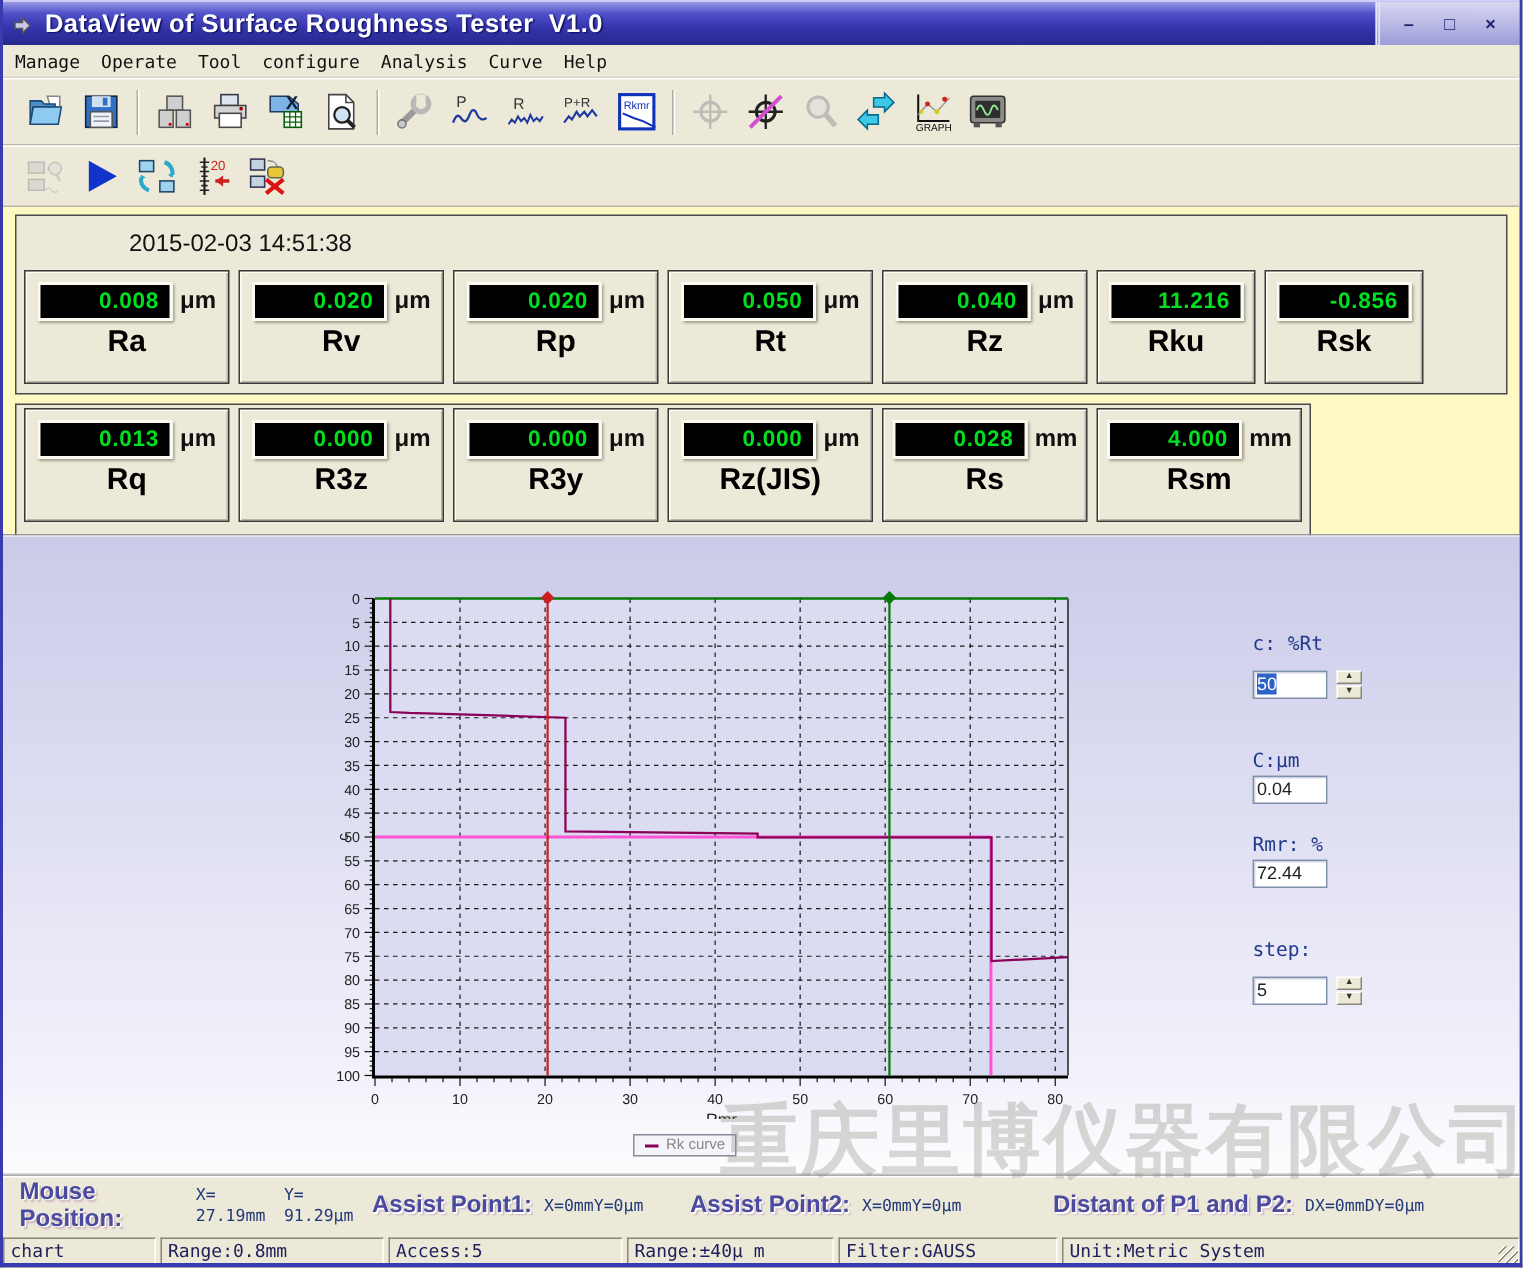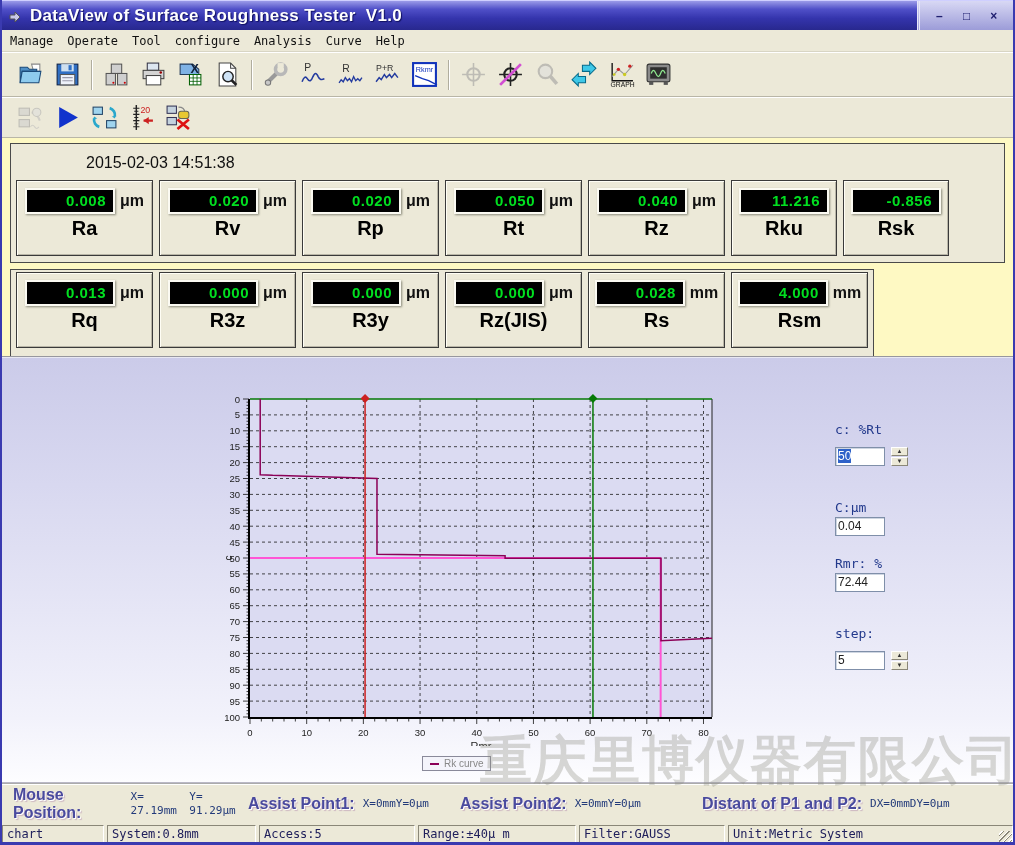--- a/index.html
+++ b/index.html
@@ -73,21 +73,21 @@
   .igroup{display:flex;align-items:center;gap:8px;}
   .ilabel{font-size:16px;font-weight:bold;color:#4a4a9e;
     text-shadow:1px 1px 0 #ffffff,2px 2px 1px rgba(160,110,160,.4);}
   .ivals{display:flex;}
   .ival{font-family:"DejaVu Sans Mono",monospace;font-size:11px;line-height:14px;color:#223a7a;}
   .gw1{width:235px;}.gw2{width:212px;}.gw3{width:242px;}.gw4{width:300px;}
   
   .statusbar{height:22px;background:#ece9d8;display:flex;align-items:stretch;padding-top:2px;gap:3px;position:relative;}
   .scell{border:1px solid;border-color:#8a8778 #fff #fff #8a8778;font-family:"DejaVu Sans Mono",monospace;
     font-size:12px;color:#20205c;padding:1px 0 0 4px;white-space:nowrap;overflow:hidden;}
-  .sc1{width:102px;}.sc2{width:149px;}.sc3{width:156px;}.sc4{width:158px;}.sc5{width:146px;}.sc6{flex:1;}
+  .sc1{width:102px;}.sc2{width:149px;}.sc3{width:156px;}.sc4{width:138px;}.sc5{width:146px;}.sc6{flex:1;}
   .grip{position:absolute;right:1px;bottom:1px;width:13px;height:13px;
     background:repeating-linear-gradient(135deg,transparent 0 2px,#fff 2px 3px,#8a8778 3px 4px);}
 </style>
 </head>
 <body>
 
 <div class="window">
 
   <div class="titlebar">
     <svg class="app-icon" viewBox="0 0 14 14">
@@ -690,21 +690,21 @@
       <span class="ilabel">Distant of P1 and P2:</span>
       <span class="ivals">
           <span class="ival">DX=0mm</span>
           <span class="ival">DY=0μm</span>
         </span>
     </div>
   </div>
 
   <div class="statusbar">
     <div class="scell sc1">chart</div>
-    <div class="scell sc2">System:0.8mm</div>
+    <div class="scell sc2">Range:0.8mm</div>
     <div class="scell sc3">Access:5</div>
     <div class="scell sc4">Range:±40μ m</div>
     <div class="scell sc5">Filter:GAUSS</div>
     <div class="scell sc6">Unit:Metric System</div>
     <div class="grip"></div>
   </div>
 
 </div>
 
 </body></html>

